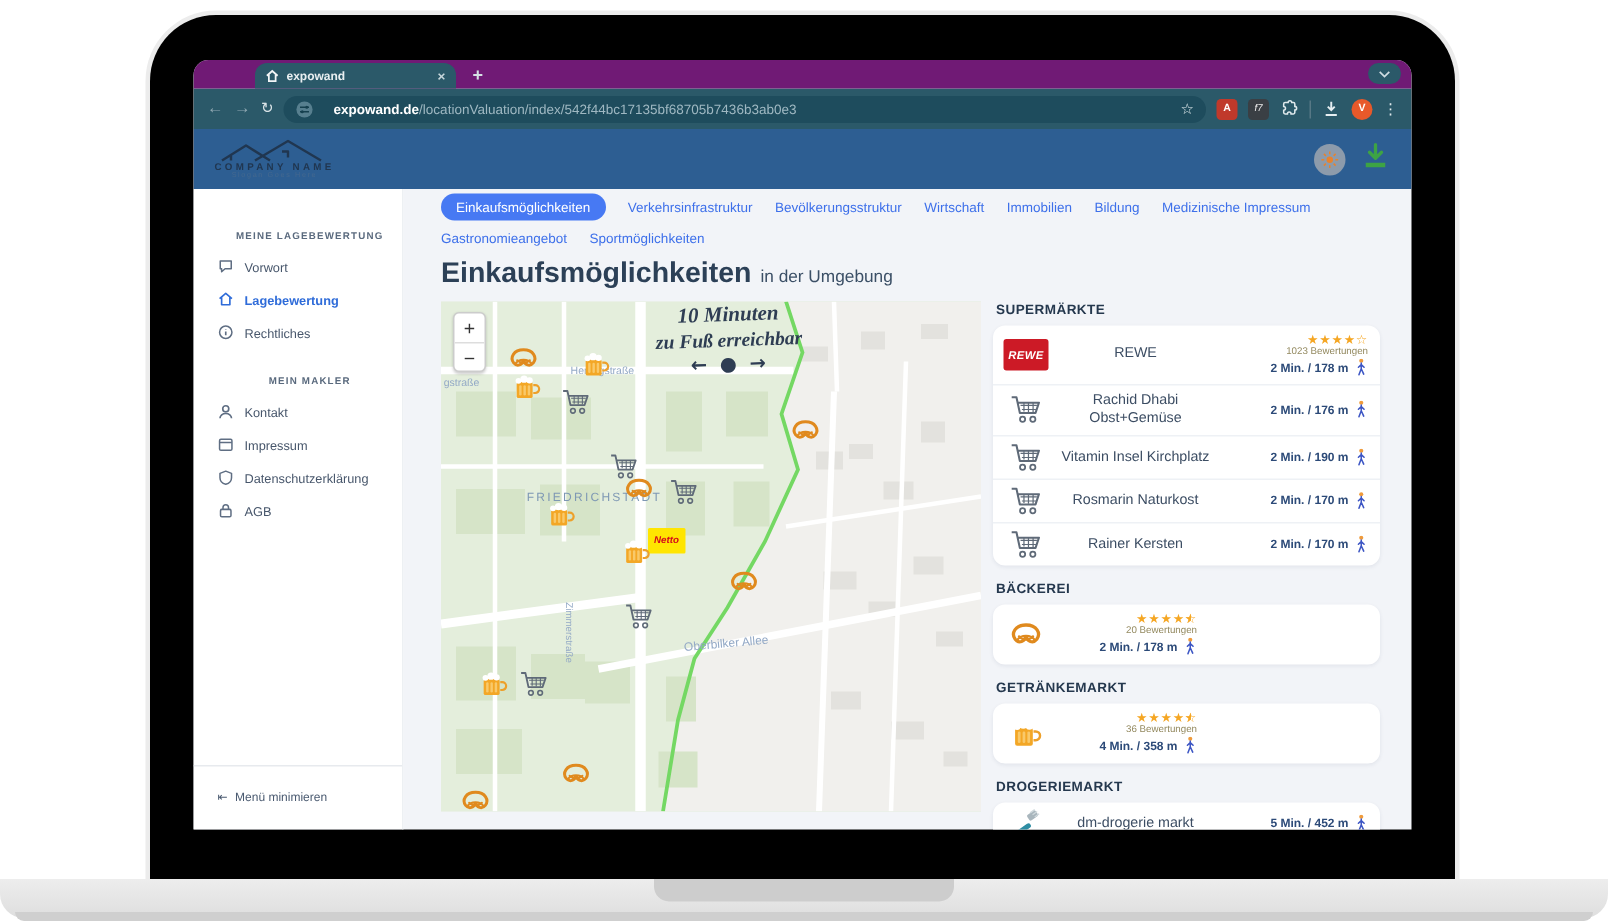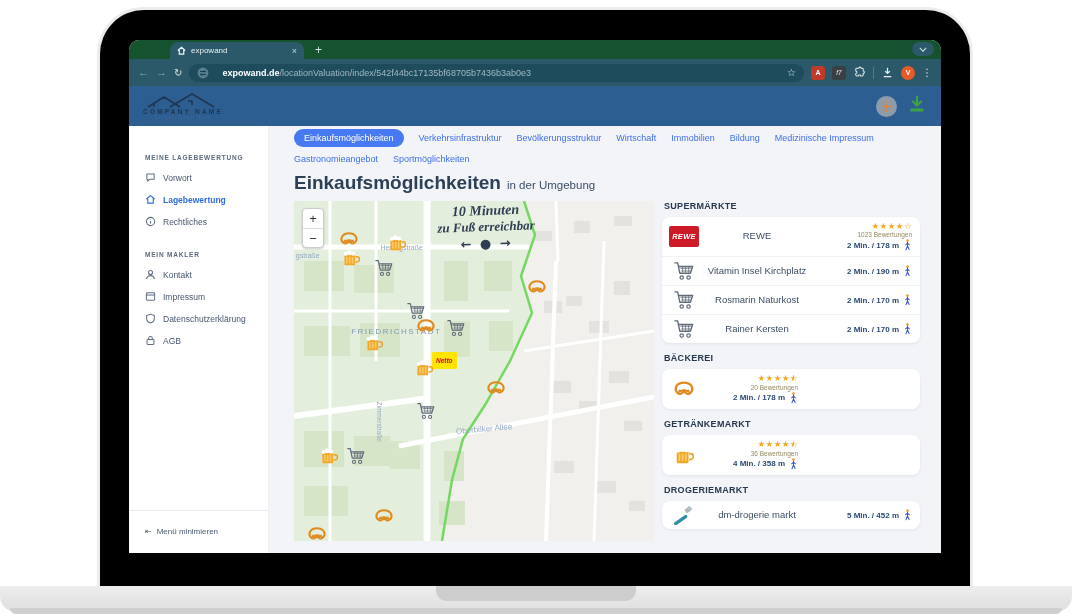--- a/index.html
+++ b/index.html
@@ -10,21 +10,21 @@
   .bezel { position:absolute; left:100px; top:10px; width:870px; height:576px;
            background:#000; border-radius:44px 44px 0 0; box-shadow:0 0 0 3px #ececec; }
   .base { position:absolute; left:0; top:586px; width:1072px; height:26px;
           background:linear-gradient(#ededed,#dedede); border-radius:0 0 16px 16px; }
   .base-edge { position:absolute; left:10px; top:608px; width:1052px; height:6px; background:#cfcfcf; border-radius:0 0 12px 12px; }
   .notch { position:absolute; left:436px; top:0; width:200px; height:15px; background:#cdcdcd; border-radius:0 0 10px 10px; }
 
   
   .browser { position:absolute; left:29px; top:30px; width:812px; height:513px;
              background:#f2f4f8; border-radius:10px 10px 0 0; overflow:hidden; }
-  .tabstrip { position:relative; height:19px; background:#14532d; }
+  .tabstrip { position:relative; height:19px; background:#701a75;font-weight:bold; }
   .tab { position:absolute; left:41px; top:2px; width:134px; height:17px; background:#2b5969;
          border-radius:8px 8px 0 0; display:flex; align-items:center; padding:0 7px; gap:5px; }
   .tab svg { width:9px; height:9px; flex:none; }
   .tab-title { flex:1; font-size:8px; color:#e9eff1; }
   .tab-close { font-size:9px; color:#c6d6db; cursor:pointer; }
   .newtab { position:absolute; left:186px; top:3px; font-size:12px; color:#d5e1e5; line-height:14px; }
   .tabchev { position:absolute; right:7px; top:2px; width:22px; height:14px; background:#2b5969; border-radius:7px;
              display:flex; align-items:center; justify-content:center; }
   .tabchev svg { width:8px; height:5px; }
 
@@ -56,21 +56,21 @@
   .logo svg { display:block; margin:0 auto; }
   .logo-name { font-size:6.5px; letter-spacing:2.2px; font-weight:bold; color:#203650; }
   .logo-slogan { font-size:4.8px; letter-spacing:1.1px; color:#44688f; }
   .hdr-icons { display:flex; align-items:center; gap:10px; }
   .suncircle { width:21px; height:21px; border-radius:50%; background:#8d9bab; display:flex; align-items:center; justify-content:center; }
 
   .app-body { flex:1; display:flex; min-height:0; }
 
   
   .sidebar { width:140px; background:#ffffff; border-right:1px solid #edf0f3; position:relative; flex:none;
-             padding:28px 0 0 16px; }
+             padding:28px 0 0 16px;text-align:center; }
   .sb-sec-title { font-size:6.5px; font-weight:bold; letter-spacing:.8px; color:#5a6a7e; margin-bottom:4px; }
   .sb-item { display:flex; align-items:center; gap:7px; margin:11px 0; font-size:8.5px; color:#47566b; cursor:pointer; }
   .sb-item svg { width:11px; height:11px; color:#5f6e83; flex:none; }
   .sb-item.active { color:#2f6cd9; font-weight:bold; }
   .sb-item.active svg { color:#2f6cd9; }
   .sb-sec + .sb-sec { margin-top:24px; }
   .sb-divider { position:absolute; left:0; right:0; bottom:42px; border-top:1px solid #e7eaee; }
   .sb-collapse { position:absolute; left:16px; bottom:17px; display:flex; align-items:center; gap:5px;
                  font-size:8px; color:#4a5a70; cursor:pointer; }
 
@@ -511,20 +511,42 @@
                       </div>
                       <div class="prow">
                         <span class="place-icon">
                           <svg viewBox="0 0 24 22">
                             <path d="M1.5 2 H5 L7.5 13.5 H19 L21.5 6 H6.5" fill="none" stroke="#5f6a78" stroke-width="1.5" stroke-linejoin="round"></path>
                             <path d="M8 8 H20 M9 11 H19.3 M10.5 6 V12.5 M13.8 6 V13 M17.2 6 V13" stroke="#5f6a78" stroke-width="0.9"></path>
                             <circle cx="9.5" cy="18.2" r="1.9" fill="none" stroke="#5f6a78" stroke-width="1.3"></circle>
                             <circle cx="17" cy="18.2" r="1.9" fill="none" stroke="#5f6a78" stroke-width="1.3"></circle>
                           </svg>
                         </span>
+                        <span class="place-name">Rachid Dhabi Obst+Gemüse</span>
+                        <span class="place-right">
+                          <span class="dist">
+                            <span>2 Min. / 176 m</span>
+                            <span style="display:flex">
+                              <svg viewBox="0 0 10 14">
+                                <circle cx="5" cy="1.8" r="1.6" fill="#ef9b3c"></circle>
+                                <path d="M5 3.6 V8 M5 4.8 L2.8 6.8 M5 4.8 L7.2 6.8 M5 8 L3.2 12.6 M5 8 L6.9 12.2" stroke="#3d56c4" stroke-width="1.2" fill="none" stroke-linecap="round"></path>
+                              </svg>
+                            </span>
+                          </span>
+                        </span>
+                      </div>
+                      <div class="prow">
+                        <span class="place-icon">
+                          <svg viewBox="0 0 24 22">
+                            <path d="M1.5 2 H5 L7.5 13.5 H19 L21.5 6 H6.5" fill="none" stroke="#5f6a78" stroke-width="1.5" stroke-linejoin="round"></path>
+                            <path d="M8 8 H20 M9 11 H19.3 M10.5 6 V12.5 M13.8 6 V13 M17.2 6 V13" stroke="#5f6a78" stroke-width="0.9"></path>
+                            <circle cx="9.5" cy="18.2" r="1.9" fill="none" stroke="#5f6a78" stroke-width="1.3"></circle>
+                            <circle cx="17" cy="18.2" r="1.9" fill="none" stroke="#5f6a78" stroke-width="1.3"></circle>
+                          </svg>
+                        </span>
                         <span class="place-name">Vitamin Insel Kirchplatz</span>
                         <span class="place-right">
                           <span class="dist">
                             <span>2 Min. / 190 m</span>
                             <span style="display:flex">
                               <svg viewBox="0 0 10 14">
                                 <circle cx="5" cy="1.8" r="1.6" fill="#ef9b3c"></circle>
                                 <path d="M5 3.6 V8 M5 4.8 L2.8 6.8 M5 4.8 L7.2 6.8 M5 8 L3.2 12.6 M5 8 L6.9 12.2" stroke="#3d56c4" stroke-width="1.2" fill="none" stroke-linecap="round"></path>
                               </svg>
                             </span>

